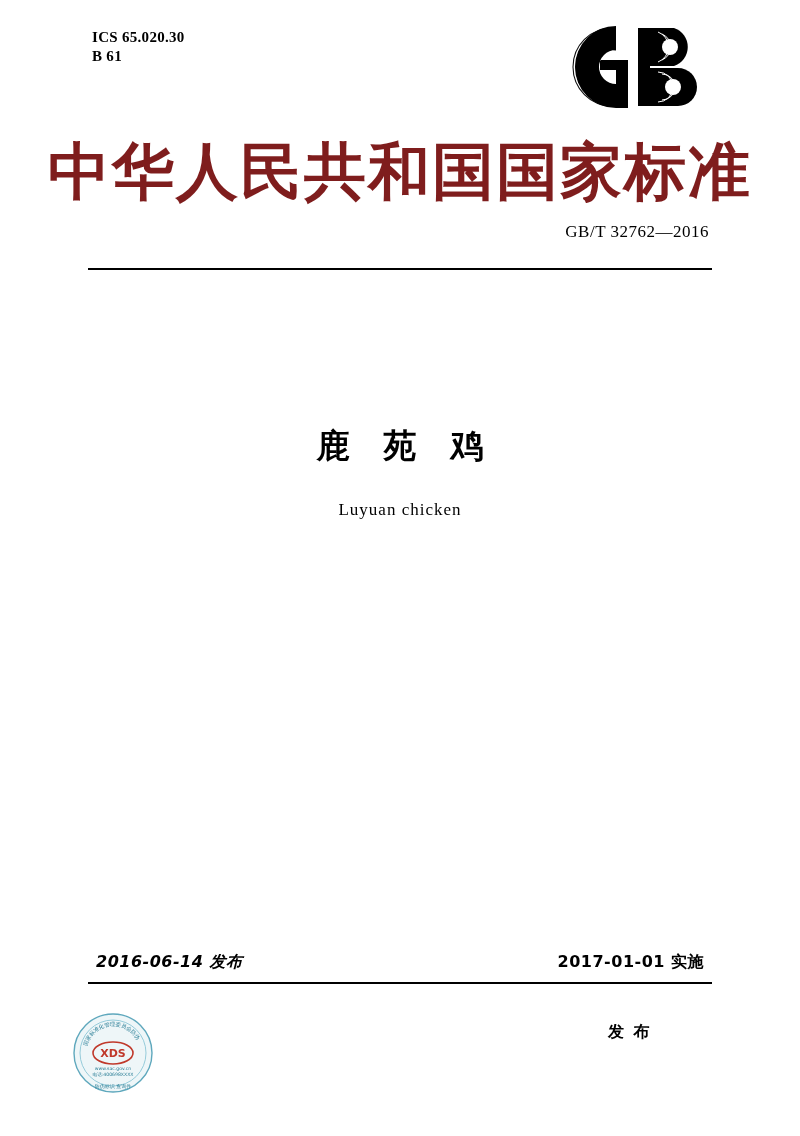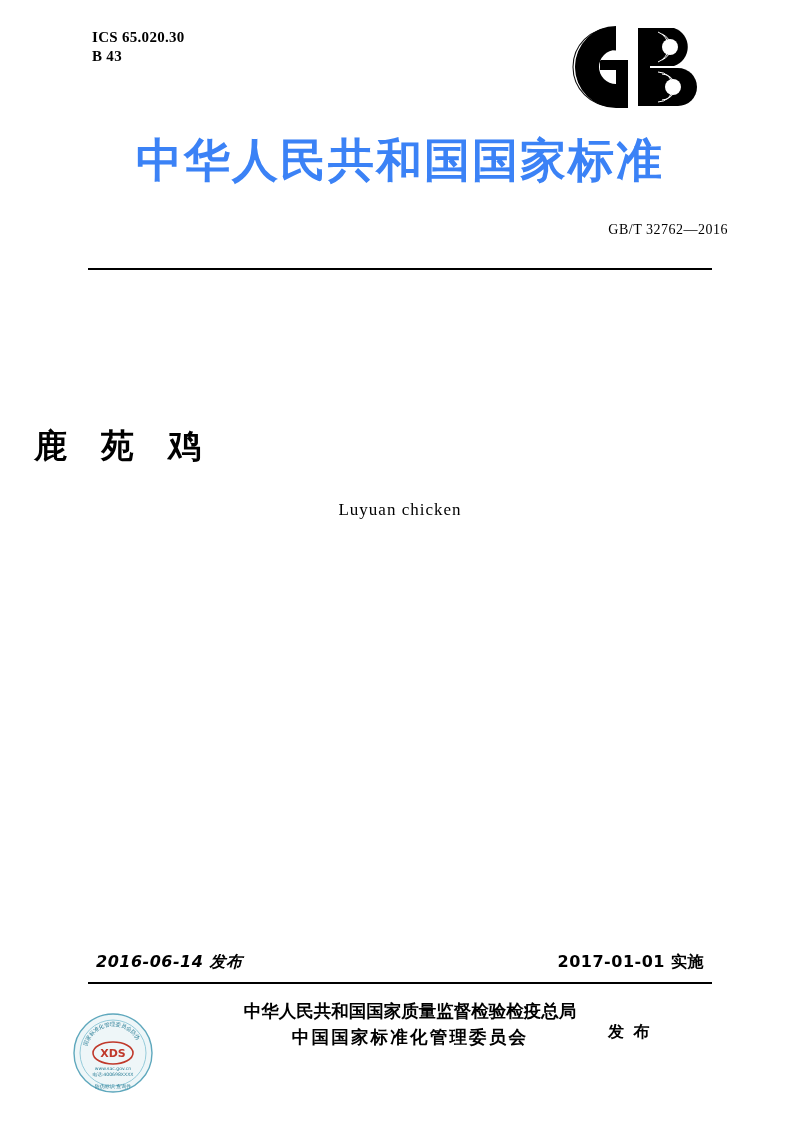--- a/index.html
+++ b/index.html
@@ -47,52 +47,53 @@
 
   
   .main-title {
     position: absolute;
     left: 0;
     top: 130px;
     width: 800px;
     text-align: center;
     font-family: "DejaVu Sans", sans-serif;
     font-weight: bold;
-    font-size: 46px;
+    font-size: 62px;
     letter-spacing: 2px;
-    color: #3b82f6;
+    color: #7f1d1d;
   }
 
   
   .std-number {
     position: absolute;
-    right: 72px;
+    right: 91px;
     top: 222px;
     font-family: "Liberation Serif", serif;
-    font-size: 14px;
+    font-size: 17px;
     letter-spacing: 0.5px;
     margin-left: 24px;
   }
 
   
   .rule-top {
     position: absolute;
     left: 88px;
     top: 268px;
     width: 624px;
     height: 2px;
     background: #000;
   }
 
   
   .subject-cn {
     position: absolute;
     left: 0;
     top: 424px;
     width: 800px;
+    text-align: center;
     font-family: "DejaVu Sans", sans-serif;
     font-weight: bold;
     font-size: 33px;
     letter-spacing: 34px;
     text-indent: 34px;
   }
   .subject-en {
     position: absolute;
     left: 0;
     top: 500px;
@@ -167,21 +168,21 @@
   }
   .seal svg { display: block; }
 </style>
 </head>
 <body>
 
 <div class="page">
 
   <div class="ics-block">
     <div class="ics-line">ICS 65.020.30</div>
-    <div class="ics-line">B 43</div>
+    <div class="ics-line">B 61</div>
   </div>
 
   <div class="gb-logo">
     <svg width="160" height="86" viewBox="0 0 160 86" xmlns="http://www.w3.org/2000/svg">
       <defs>
         <clipPath id="gclip">
           <path d="M56,6 A34,34 0 1,0 56,80 L56,62 A18,18 0 1,1 56,24 Z"></path>
         </clipPath>
       </defs>
 
@@ -220,24 +221,20 @@
   <div class="rule-top"></div>
 
   <div class="subject-cn">鹿苑鸡</div>
   <div class="subject-en">Luyuan chicken</div>
 
   <div class="date-issue">2016-06-14 发布</div>
   <div class="date-impl">2017-01-01 实施</div>
 
   <div class="rule-bottom"></div>
 
-  <div class="issuer">
-    <div>中华人民共和国国家质量监督检验检疫总局</div>
-    <div class="issuer-line2">中国国家标准化管理委员会</div>
-  </div>
   <div class="publish-word">发 布</div>
 
   <div class="seal">
     <svg width="82" height="82" viewBox="0 0 82 82" xmlns="http://www.w3.org/2000/svg">
       <circle cx="41" cy="41" r="39" fill="#eef6f8" stroke="#5fa8bd" stroke-width="1.4"></circle>
       <circle cx="41" cy="41" r="33" fill="none" stroke="#7fc0d2" stroke-width="0.8"></circle>
       <path id="sealtop" d="M41,10 m-27,31 a27,27 0 0,1 54,0" fill="none"></path>
       <text font-family="DejaVu Sans, sans-serif" font-size="5.4" fill="#2a7e96">
         <textPath href="#sealtop" startOffset="8%">国家标准化管理委员会防伪</textPath>
       </text>

